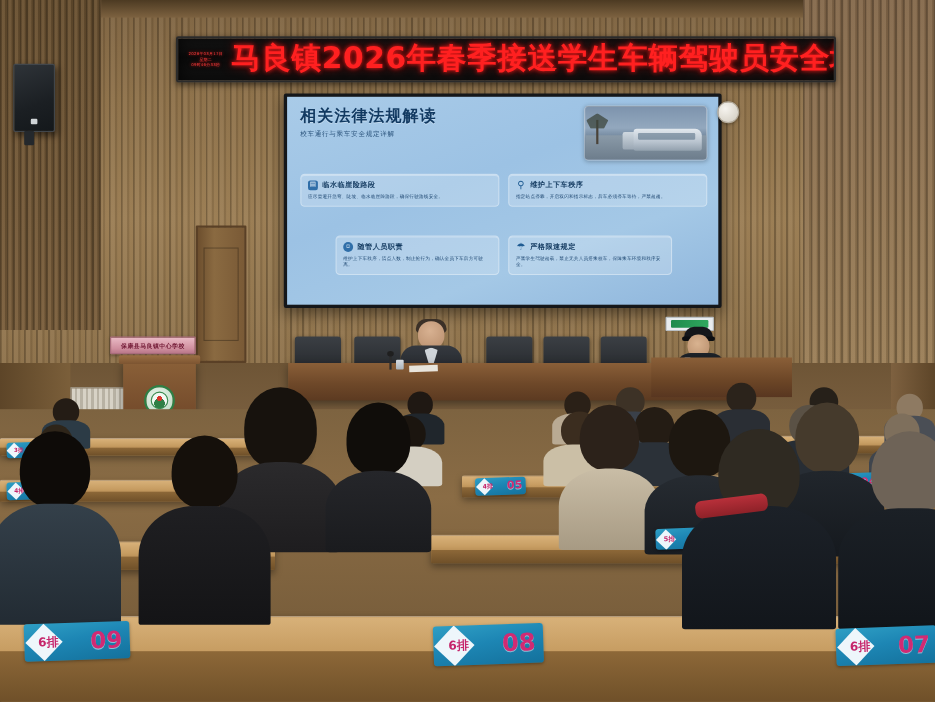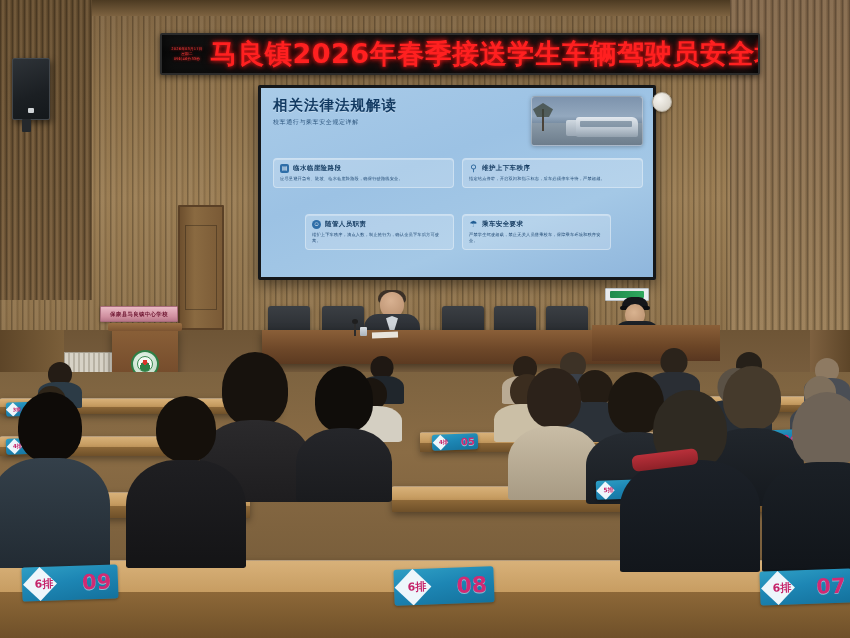--- a/index.html
+++ b/index.html
@@ -467,21 +467,21 @@
           <div class="card">
             <div class="card-head">
               <span class="card-ico circle">☺</span>
               <span class="card-title">随管人员职责</span>
             </div>
             <div class="card-body">维护上下车秩序，清点人数，制止抢行为，确认全员下车后方可驶离。</div>
           </div>
           <div class="card">
             <div class="card-head">
               <span class="card-ico pin">☂</span>
-              <span class="card-title">乘车安全要求</span>
+              <span class="card-title">严格限速规定</span>
             </div>
             <div class="card-body">严禁学生驾驶超载，禁止无关人员搭乘校车，保障乘车环境和秩序安全。</div>
           </div>
         </div>
 
       </div>
     </div>
   </div>
 
   <div class="wall-disc"></div>

